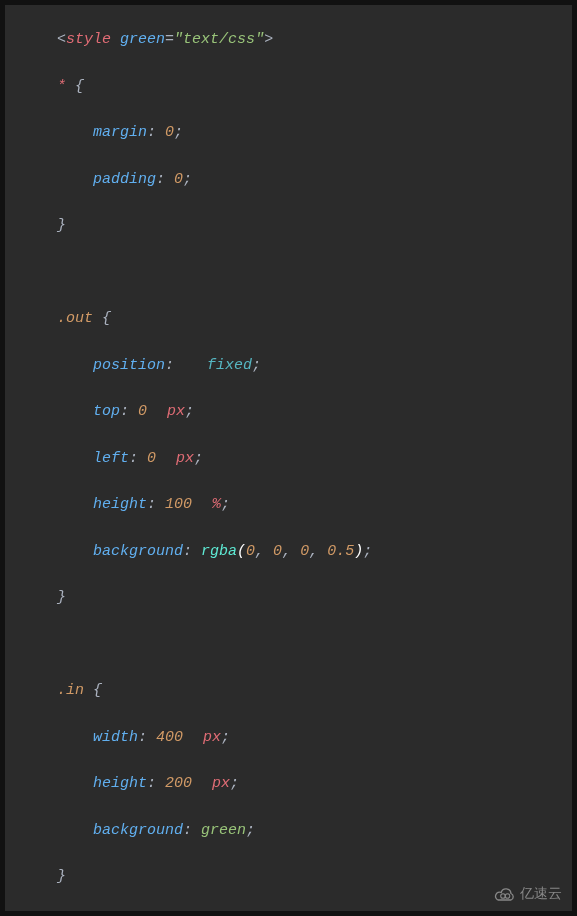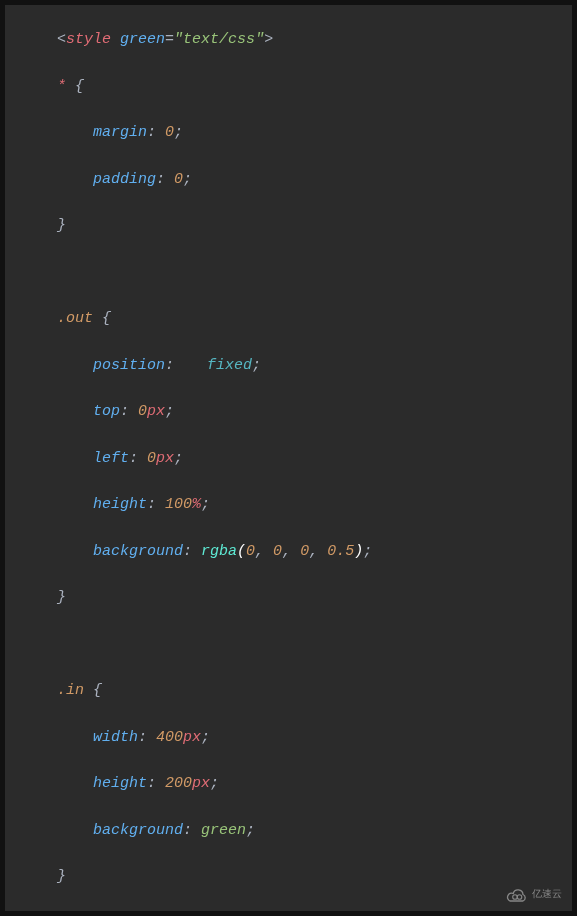--- a/index.html
+++ b/index.html
@@ -24,40 +24,40 @@
     font-style: italic;
   }
   .tag { color: #e06c75; }          
   .attr { color: #61afef; font-style: italic; } 
   .string { color: #98c379; }       
   .punct { color: #abb2bf; }     
   .selclass { color: #d19a66; }     
   .star { color: #e06c75; }
   .prop { color: #61afef; font-style: italic; } 
   .colon { color: #abb2bf; }          
-  .unit { color: #e06c75; }         
+  .unit { color: #e06c75; margin-left: 20px; }         
   .num { color: #d19a66; }          
   .func { color: #5eead4; }         
   .kw { color: #56b6c2; margin-left: 24px; }           
   .green { color: #98c379; }
   .brace { color: #abb2bf; }
   .angle { color: #abb2bf; }
   .whitebracket { color: #ffffff; }
   
   .watermark {
     position: absolute;
     bottom: 8px;
     right: 10px;
     display: flex;
-    align-items: flex-start;
+    align-items: center;
     gap: 4px;
     color: #888;
     font-family: sans-serif;
     font-style: normal;
-    font-size: 10px;
+    font-size: 14px;
   }
   .watermark .wm-icon {
     display: inline-flex;
   }
 </style>
 </head>
 <body>
 
 <div class="code">
 <div>    <span class="angle">&lt;</span><span class="tag">style</span><span> </span><span class="attr">green</span><span class="punct">=</span><span class="string">"</span><span class="string">text/css</span><span class="string">"</span><span class="angle">&gt;</span></div>

